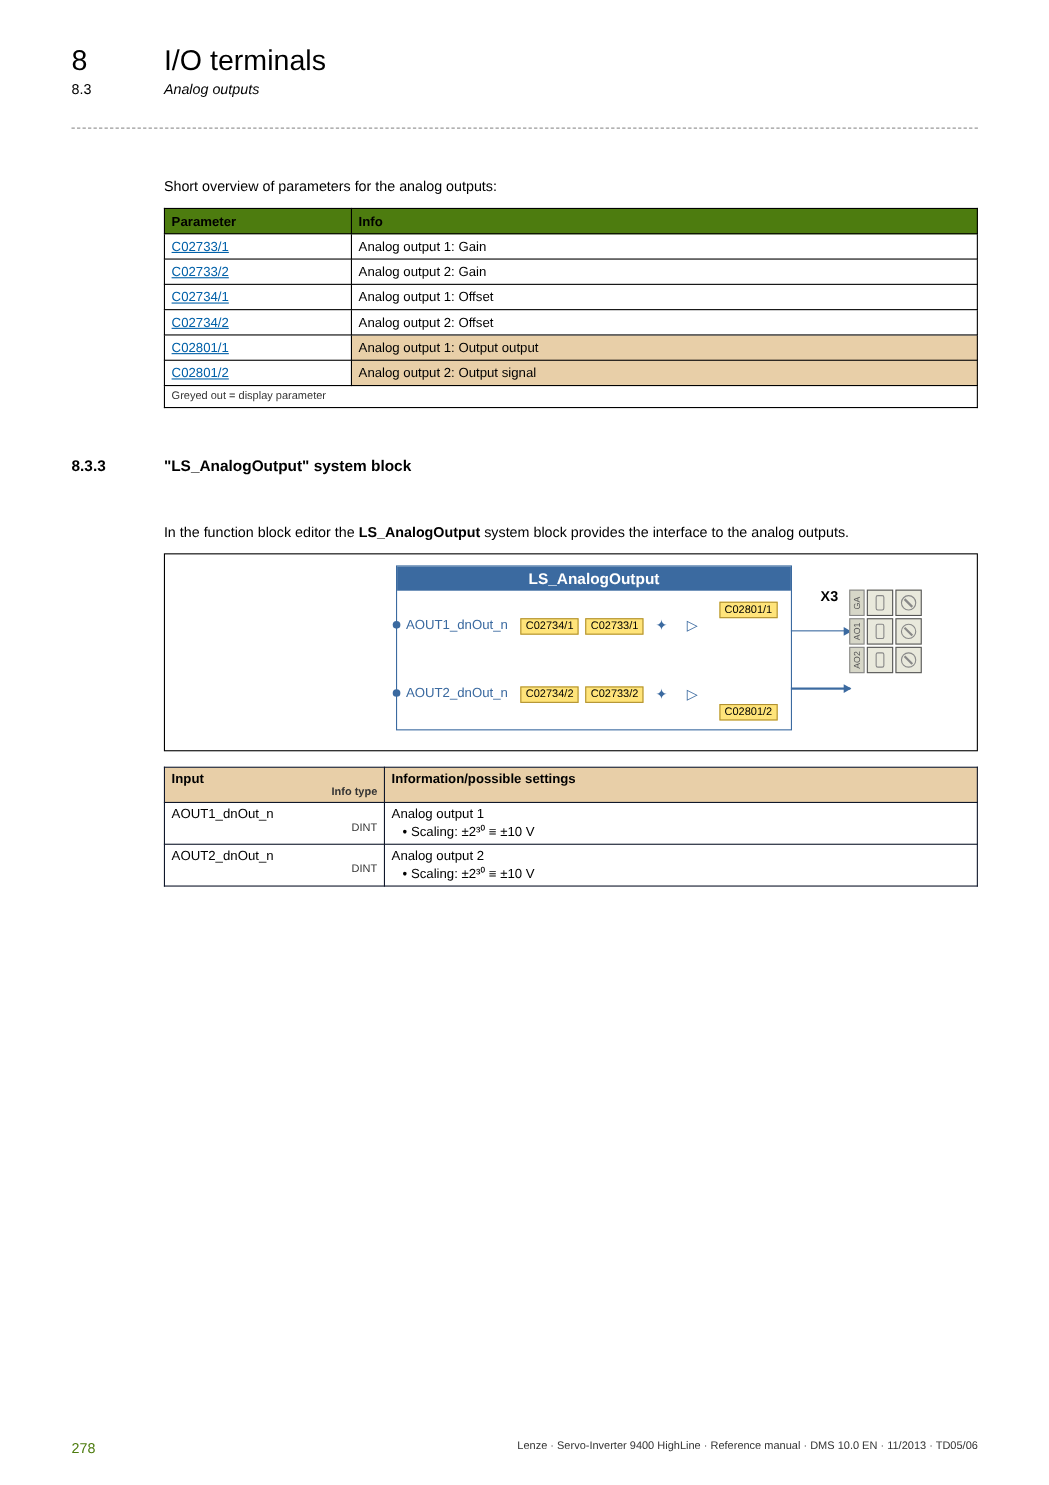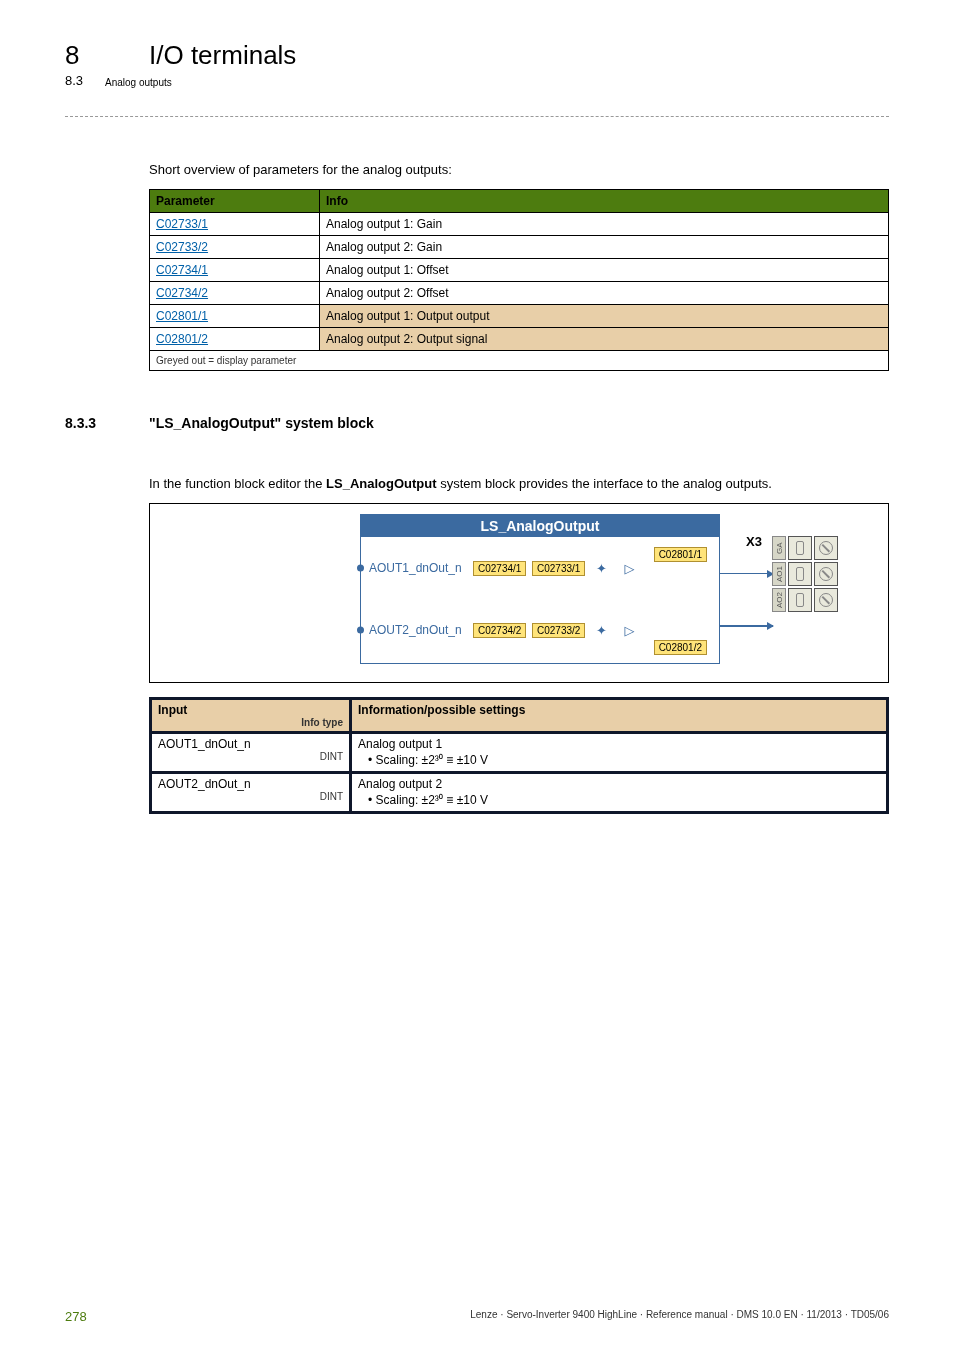--- a/index.html
+++ b/index.html
@@ -26,29 +26,31 @@
     font-size: 26px;
     font-weight: 400;
     width: 40px;
   }
   .chap-title {
     font-size: 26px;
     font-weight: 400;
   }
   .subhead-row {
     display: flex;
-    align-items: flex-end;
+    align-items: center;
+    gap: 44px;
     margin-bottom: 28px;
   }
   .sub-num {
     font-size: 13px;
     width: 40px;
   }
   .sub-title {
-    font-size: 10px;
+    font-size: 13px;
+    font-style: italic;
   }
   .dash-rule {
     border: none;
     border-top: 1.5px dashed #999;
     margin: 0 0 36px 0;
   }
   .section-row {
     display: flex;
     gap: 28px;
     margin-bottom: 14px;
@@ -251,21 +253,21 @@
     border-radius: 2px;
   }
 
   
   table.io {
     width: 100%;
     border-collapse: collapse;
     font-size: 12px;
   }
   table.io th, table.io td {
-    border: 3px solid #0f172a;
+    border: 1px solid #0f172a;
     padding: 3px 6px;
     text-align: left;
     vertical-align: top;
   }
   table.io th { background: #e8cfa8; font-weight: 700; }
   table.io th:first-child, table.io td:first-child { width: 200px; }
   .dt {
     font-size: 10px;
     text-align: right;
     color: #333;

